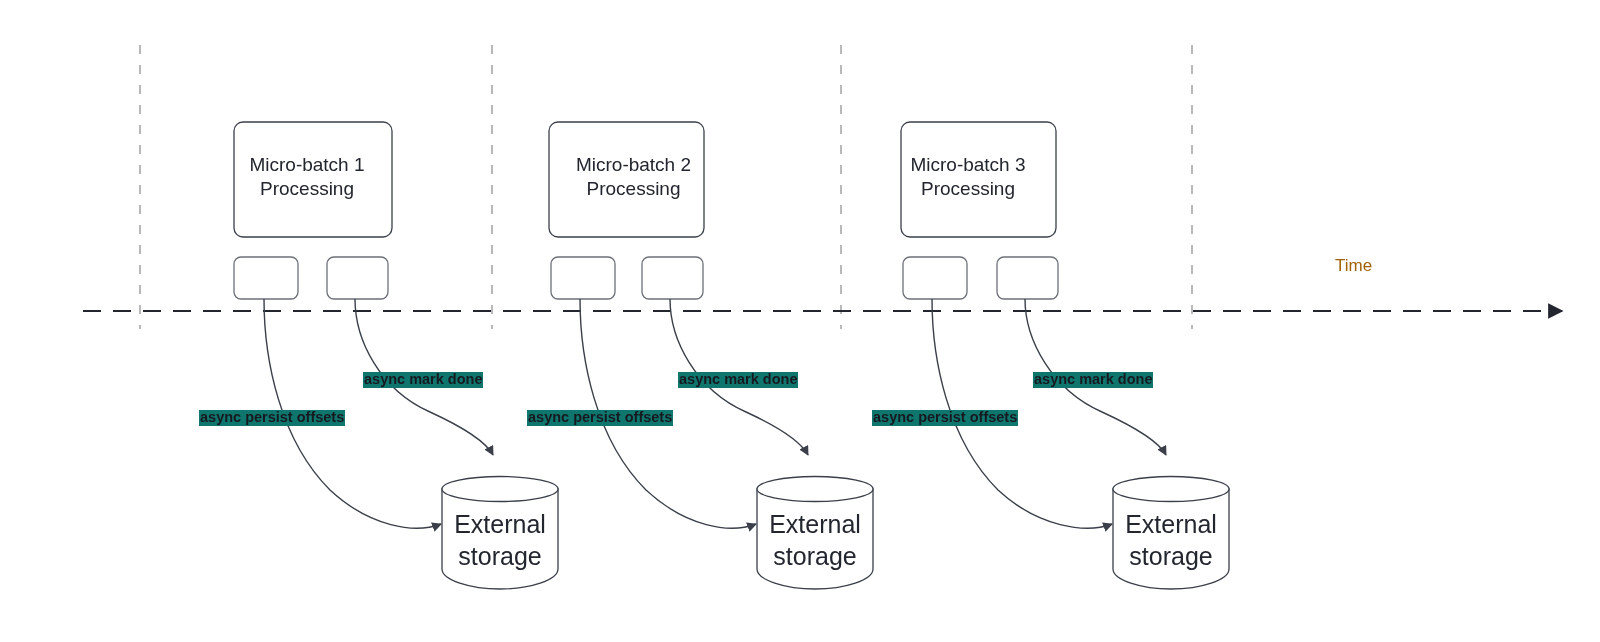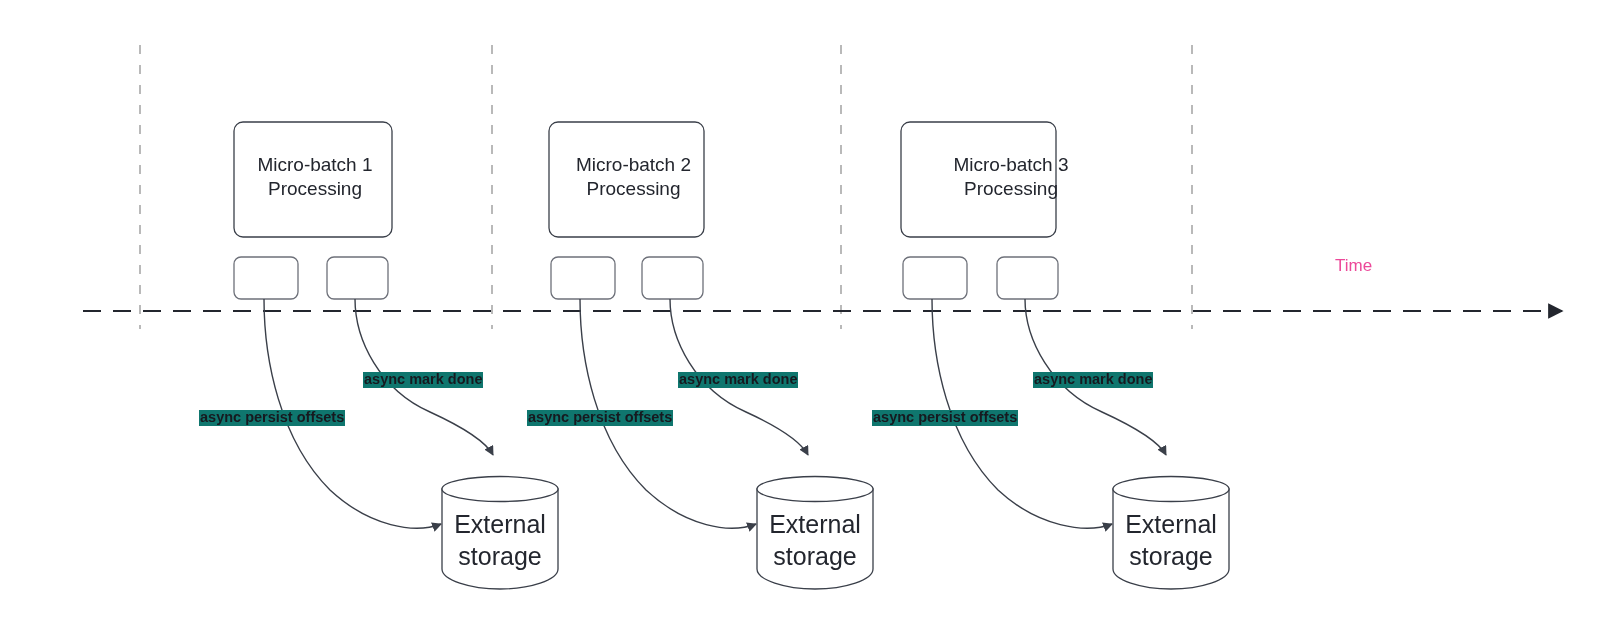--- a/index.html
+++ b/index.html
@@ -45,21 +45,21 @@
     font-weight: bold;
     color: #16191f;
     white-space: nowrap;
     background: #0f766e;
     padding: 0 1px;
     line-height: 1.1;
   }
   .time-label {
     position: absolute;
     font-size: 17px;
-    color: #ec4899;
+    color: #a16207;
     white-space: nowrap;
   }
 </style>
 </head>
 <body>
 
 <div id="canvas">
 
   <svg id="svg-layer" viewBox="0 0 1600 642" xmlns="http://www.w3.org/2000/svg">
     <defs>
@@ -104,25 +104,25 @@
     <rect x="903" y="257" width="64" height="42" rx="7" ry="7" fill="#ffffff" stroke="#6d7079" stroke-width="1.3"></rect>
     <rect x="997" y="257" width="61" height="42" rx="7" ry="7" fill="#ffffff" stroke="#6d7079" stroke-width="1.3"></rect>
     <path d="M 932 299 C 932 360, 948 440, 998 490 C 1038 527, 1086 534, 1112 524" fill="none" stroke="#3a3f49" stroke-width="1.4" marker-end="url(#arrow)"></path>
     <path d="M 1025 299 C 1025 340, 1052 390, 1102 412 C 1137 428, 1159 442, 1166 455" fill="none" stroke="#3a3f49" stroke-width="1.4" marker-end="url(#arrow)"></path>
     <g>
       <path d="M 1113 489 L 1113 569 C 1113 580, 1141 589, 1171 589 C 1201 589, 1229 580, 1229 569 L 1229 489 Z" fill="#ffffff" stroke="#3a3f49" stroke-width="1.3"></path>
       <ellipse cx="1171" cy="489" rx="58" ry="12.5" fill="#ffffff" stroke="#3a3f49" stroke-width="1.3"></ellipse>
     </g>
   </svg>
 
-  <div class="node-label batch-label" style="left:236px; top:153px; width:158px;">Micro-batch 1
+  <div class="node-label batch-label" style="left:228px; top:153px; width:158px;">Micro-batch 1
 Processing</div>
   <div class="node-label batch-label" style="left:549px; top:153px; width:169px;">Micro-batch 2
 Processing</div>
-  <div class="node-label batch-label" style="left:945px; top:153px; width:132px;">Micro-batch 3
+  <div class="node-label batch-label" style="left:902px; top:153px; width:132px;">Micro-batch 3
 Processing</div>
 
   <div class="node-label storage-label" style="left:442px; top:508px; width:116px;">External
 storage</div>
   <div class="node-label storage-label" style="left:757px; top:508px; width:116px;">External
 storage</div>
   <div class="node-label storage-label" style="left:1113px; top:508px; width:116px;">External
 storage</div>
 
   <div class="edge-label" style="left:363px; top:372px;">async mark done</div>

